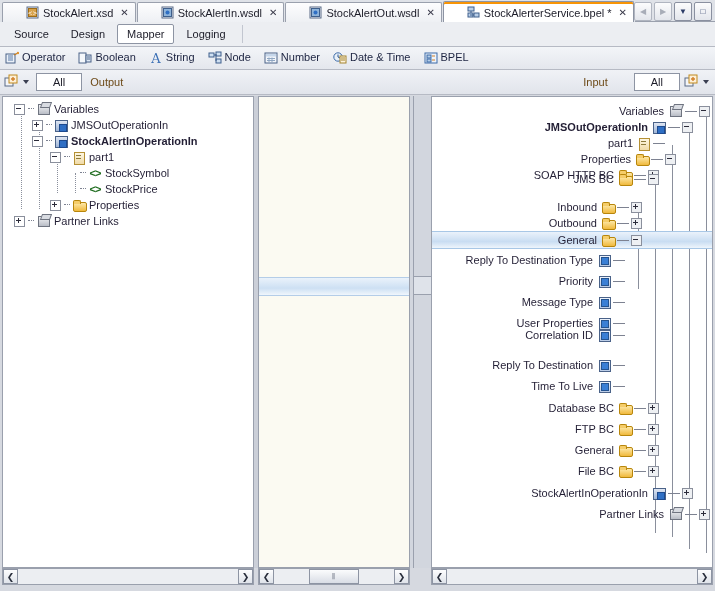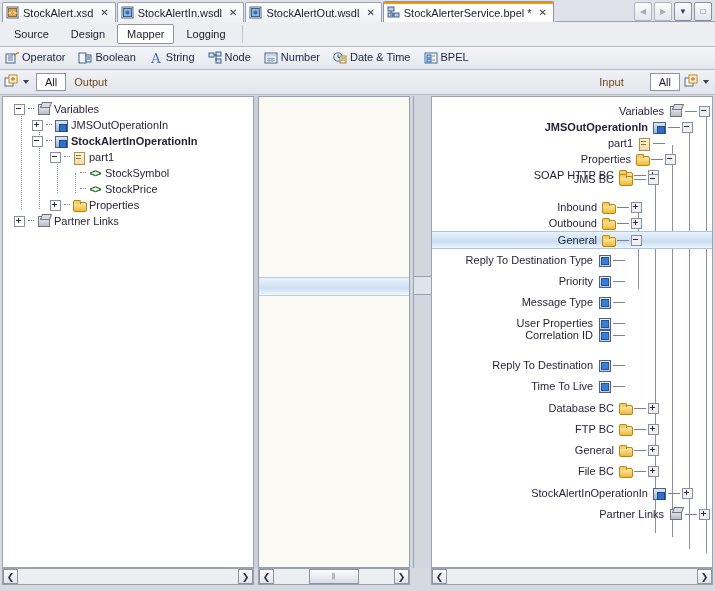--- a/index.html
+++ b/index.html
@@ -8,21 +8,21 @@
     font-family:"Liberation Sans","DejaVu Sans",sans-serif;
     font-size:11px;color:#2b2b3a;
     background:#d6d9e0;
     -webkit-font-smoothing:none;
   }
   .app{position:relative;width:715px;height:591px;box-sizing:border-box;}
 
   
   .tabbar{position:relative;height:22px;background:#dfe2e8;display:flex;align-items:flex-end;padding-left:2px;box-sizing:border-box;}
   .tab{
-    display:flex;align-items:center;height:20px;padding:0 6px 0 3px;margin-right:1px;
+    display:flex;align-items:center;height:20px;padding:0 6px 0 23px;margin-right:1px;
     background:linear-gradient(to bottom,#fdfdfe 0%,#eef0f4 100%);
     border:1px solid #9aa0ad;border-bottom:none;
     border-radius:2px 2px 0 0;white-space:nowrap;font-size:11px;color:#1c1c28;
     box-sizing:border-box;position:relative;text-align:right;
   }
   .tab.active{
     background:#ffffff;border-color:#8d94a3;height:21px;
     box-shadow:inset 0 2px 0 0 #f79406;
     padding-top:1px;
   }
@@ -46,21 +46,21 @@
   .palette{height:23px;background:linear-gradient(to bottom,#f3f5f8,#e4e7ed);
     border-bottom:1px solid #b6bac4;display:flex;align-items:center;padding-left:5px;box-sizing:border-box;}
   .pitem{display:flex;margin-right:13px;font-size:11px;color:#1c2340;white-space:nowrap;}
   .pitem .pico{width:14px;height:14px;margin-right:3px;flex:0 0 auto;}
 
   
   .filterbar{height:25px;background:linear-gradient(to bottom,#f0f2f6,#e1e4eb);
     border-bottom:1px solid #b6bac4;display:flex;align-items:center;box-sizing:border-box;padding:0 4px;}
   .fbtn{width:17px;height:16px;position:relative;margin-right:2px;}
   .caret{width:0;height:0;border-left:3px solid transparent;border-right:3px solid transparent;border-top:4px solid #3a3f52;margin-right:7px;}
-  .allbox{background:#fff;border:1px solid #8d94a3;padding:2px 8px;font-size:11px;margin-right:8px;color:#1c1c28;}
+  .allbox{background:#fff;border:1px solid #8d94a3;padding:2px 16px;font-size:11px;margin-right:8px;color:#1c1c28;}
   .fplain{font-size:11px;color:#6d4a18;margin-right:20px;}
   .fspacer{flex:1 1 auto;}
 
   
   .panes{position:absolute;left:0;top:96px;width:715px;height:472px;box-sizing:border-box;background:#d6d9e0;}
   .pane{position:absolute;top:0;bottom:0;box-sizing:border-box;overflow:hidden;}
   .pane-left{left:2px;width:252px;background:#ffffff;border:1px solid #9aa0ad;}
   .divA{position:absolute;left:254px;top:0;bottom:0;width:4px;background:#cbcfd8;}
   .pane-mid{left:258px;width:152px;background:#fbfaf2;border:1px solid #9aa0ad;}
   .gutter{position:absolute;left:410px;top:0;bottom:0;width:3px;background:#d2d6de;}

